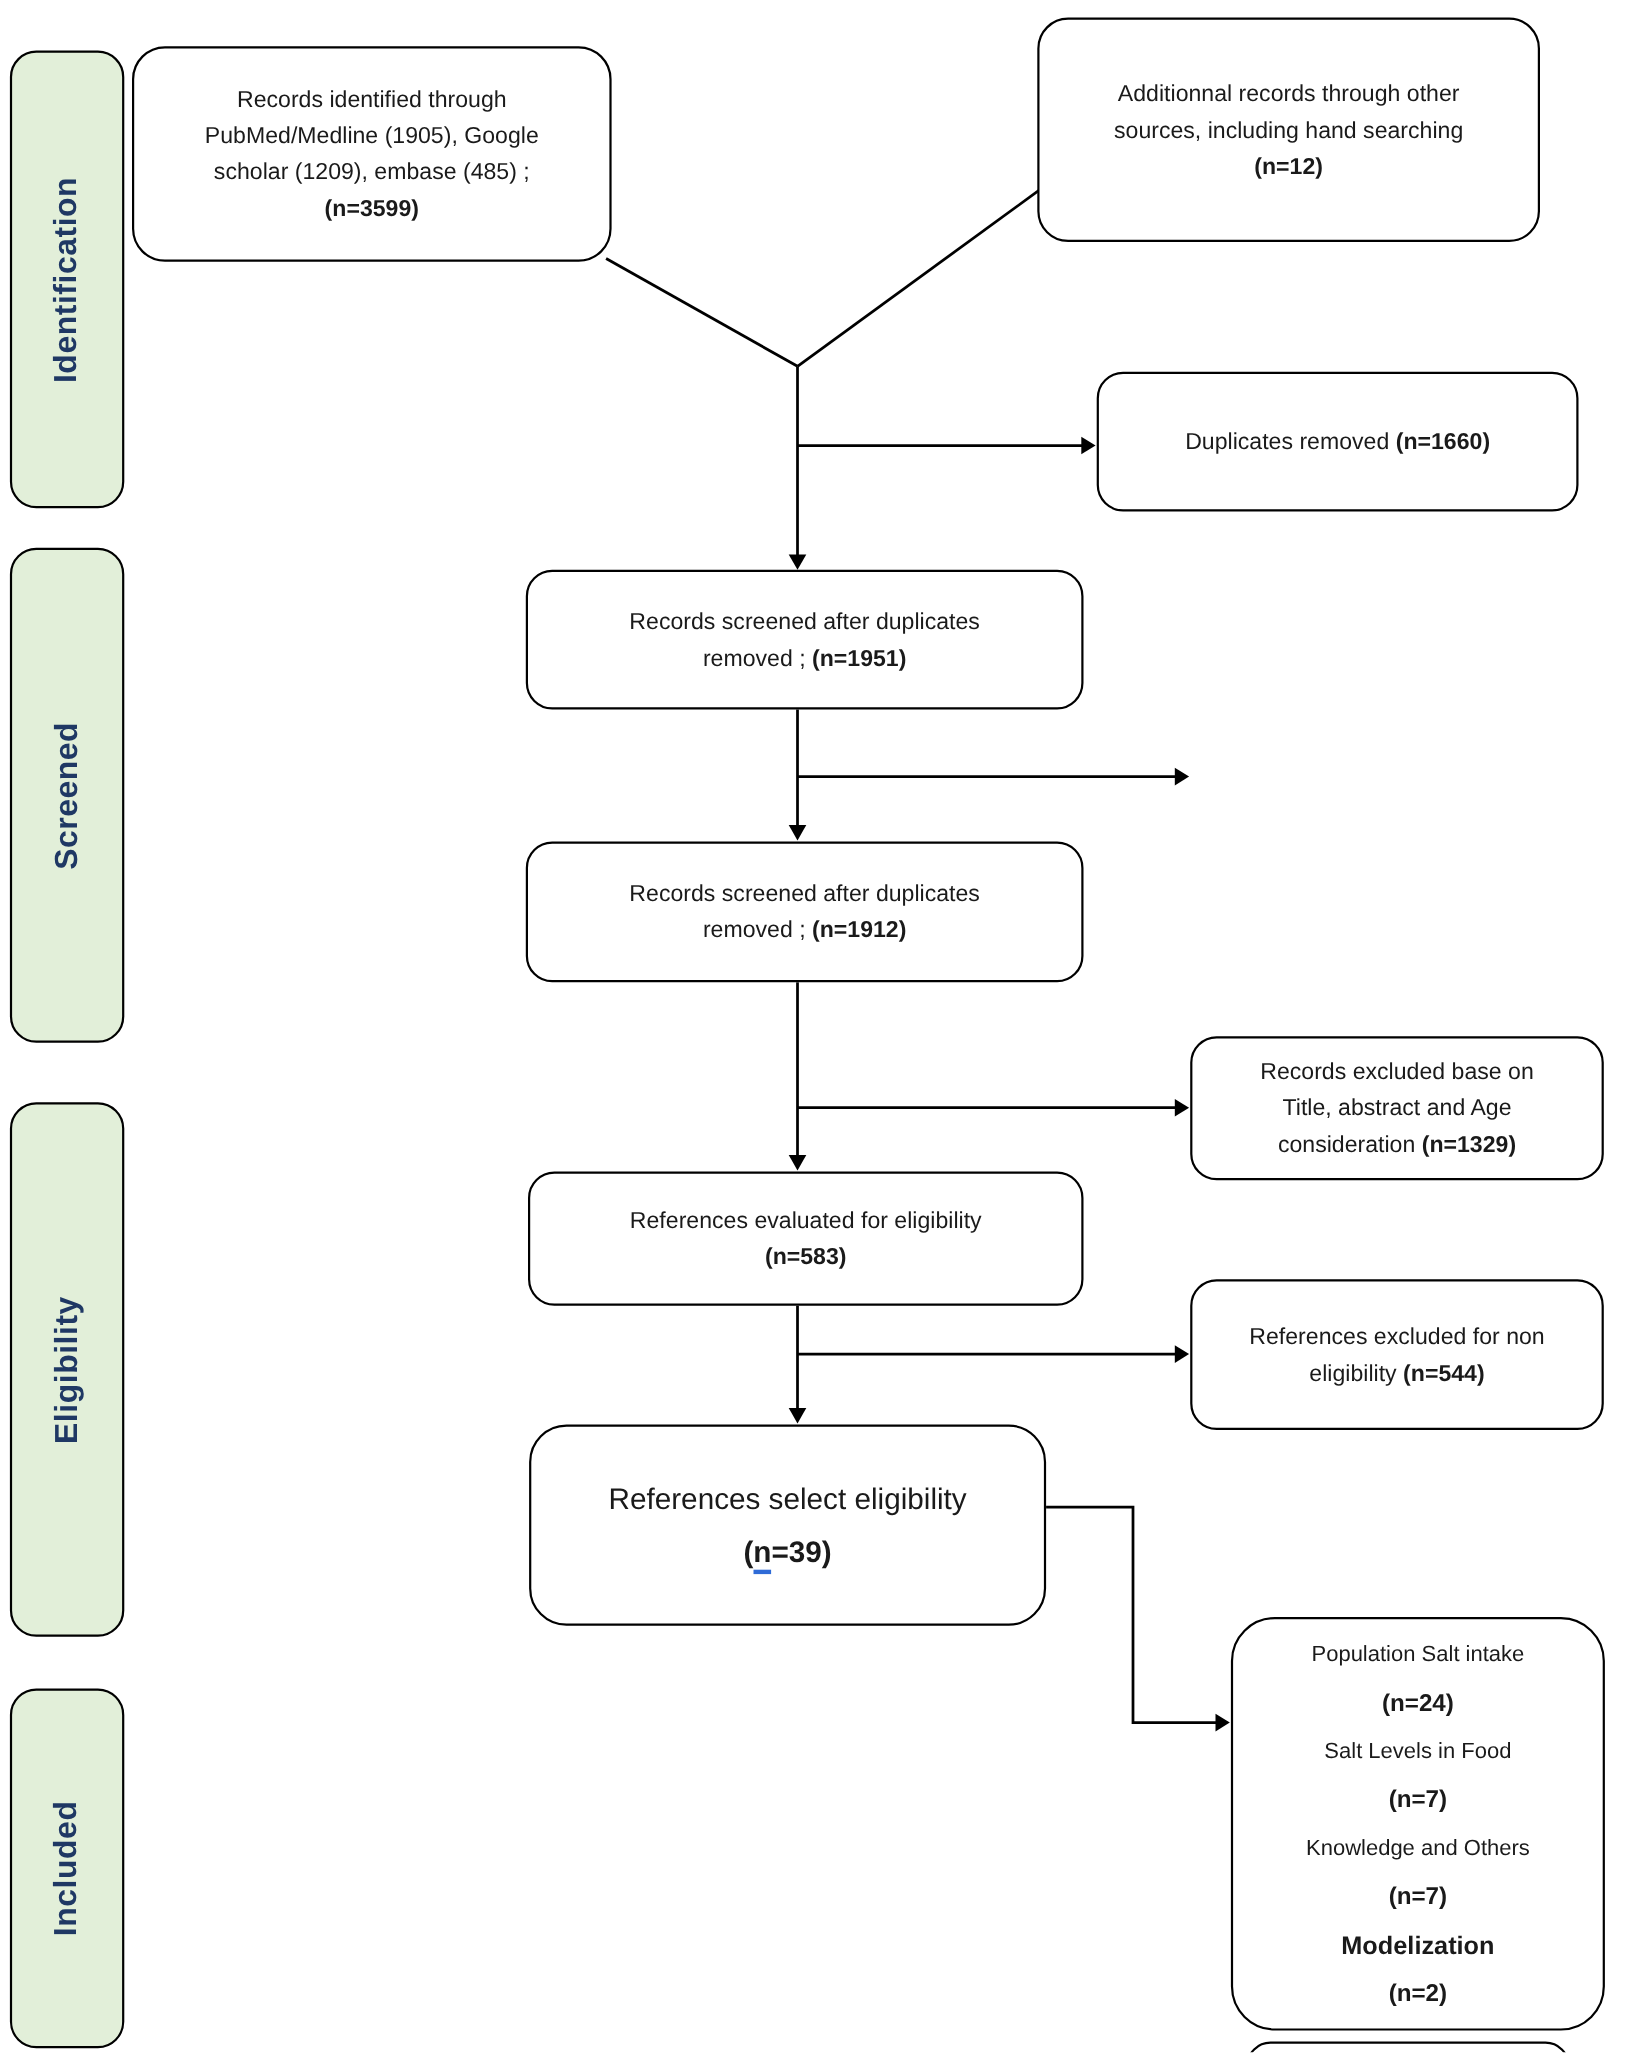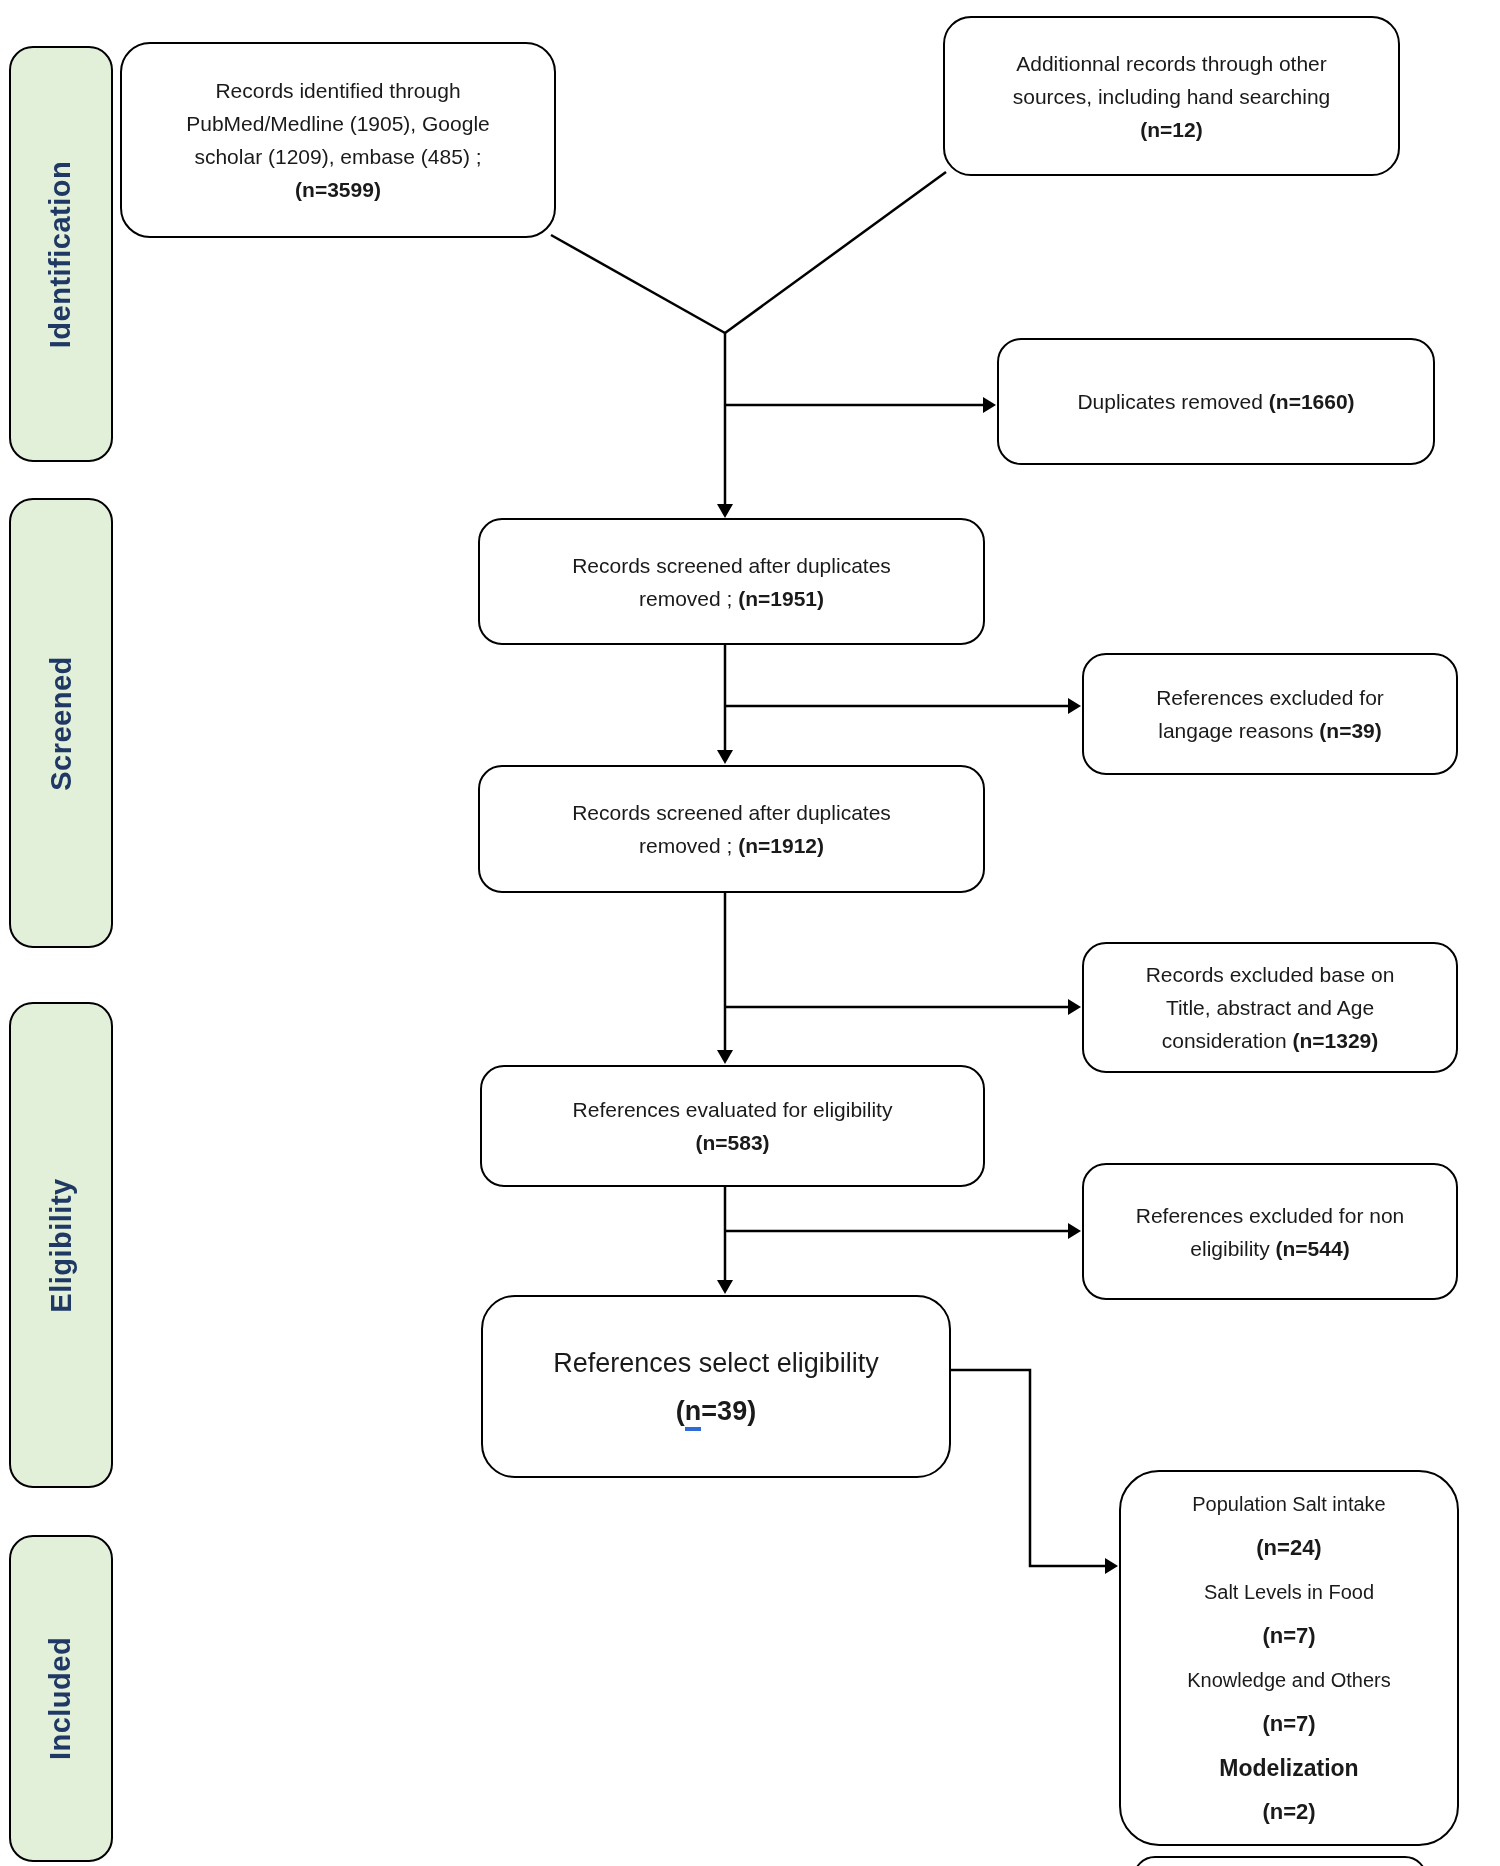--- a/index.html
+++ b/index.html
@@ -9,21 +9,21 @@
   .box{position:absolute;background:#ffffff;border:2.5px solid #000000;border-radius:24px;
        display:flex;flex-direction:column;align-items:center;justify-content:center;
        text-align:center;font-size:21px;line-height:33px;z-index:2;box-sizing:border-box;}
   .bn{font-weight:bold;}
   .stage{position:absolute;left:9px;width:104px;background:#e2efd9;border:2.5px solid #000000;
          border-radius:24px;display:flex;align-items:center;justify-content:center;z-index:2;
          box-sizing:border-box;}
   .stage span{transform:rotate(-90deg);white-space:nowrap;font-weight:bold;font-size:29px;
               color:#1f3864;letter-spacing:.5px;}
   #box-identified{left:120px;top:42px;width:436px;height:196px;border-radius:30px;}
-  #box-additional{left:943px;top:16px;width:457px;height:160px;border-radius:28px;}
+  #box-additional{left:943px;top:16px;width:457px;height:204px;border-radius:28px;}
   #box-duplicates{left:997px;top:338px;width:438px;height:127px;}
   #box-screened1{left:478px;top:518px;width:507px;height:127px;}
   #box-excl-lang{left:1082px;top:653px;width:376px;height:122px;}
   #box-screened2{left:478px;top:765px;width:507px;height:128px;}
   #box-excl-title{left:1082px;top:942px;width:376px;height:131px;}
   #box-evaluated{left:480px;top:1065px;width:505px;height:122px;}
   #box-excl-elig{left:1082px;top:1163px;width:376px;height:137px;}
   #box-selected{left:481px;top:1295px;width:470px;height:183px;border-radius:34px;
                 font-size:27px;line-height:48px;}
   #box-included-cat{left:1119px;top:1470px;width:340px;height:376px;border-radius:40px;
@@ -102,26 +102,20 @@
     </div>
   </div>
 
   <div class="box" id="box-screened1">
     <div>Records screened after duplicates</div>
     <div>
       <span>removed ; </span><span class="bn">(n=1951)</span>
     </div>
   </div>
 
-  <div class="box" id="box-excl-lang">
-    <div>References excluded for</div>
-    <div>
-      <span>langage reasons </span><span class="bn">(n=39)</span>
-    </div>
-  </div>
 
   <div class="box" id="box-screened2">
     <div>Records screened after duplicates</div>
     <div>
       <span>removed ; </span><span class="bn">(n=1912)</span>
     </div>
   </div>
 
   <div class="box" id="box-excl-title">
     <div>Records excluded base on</div>

